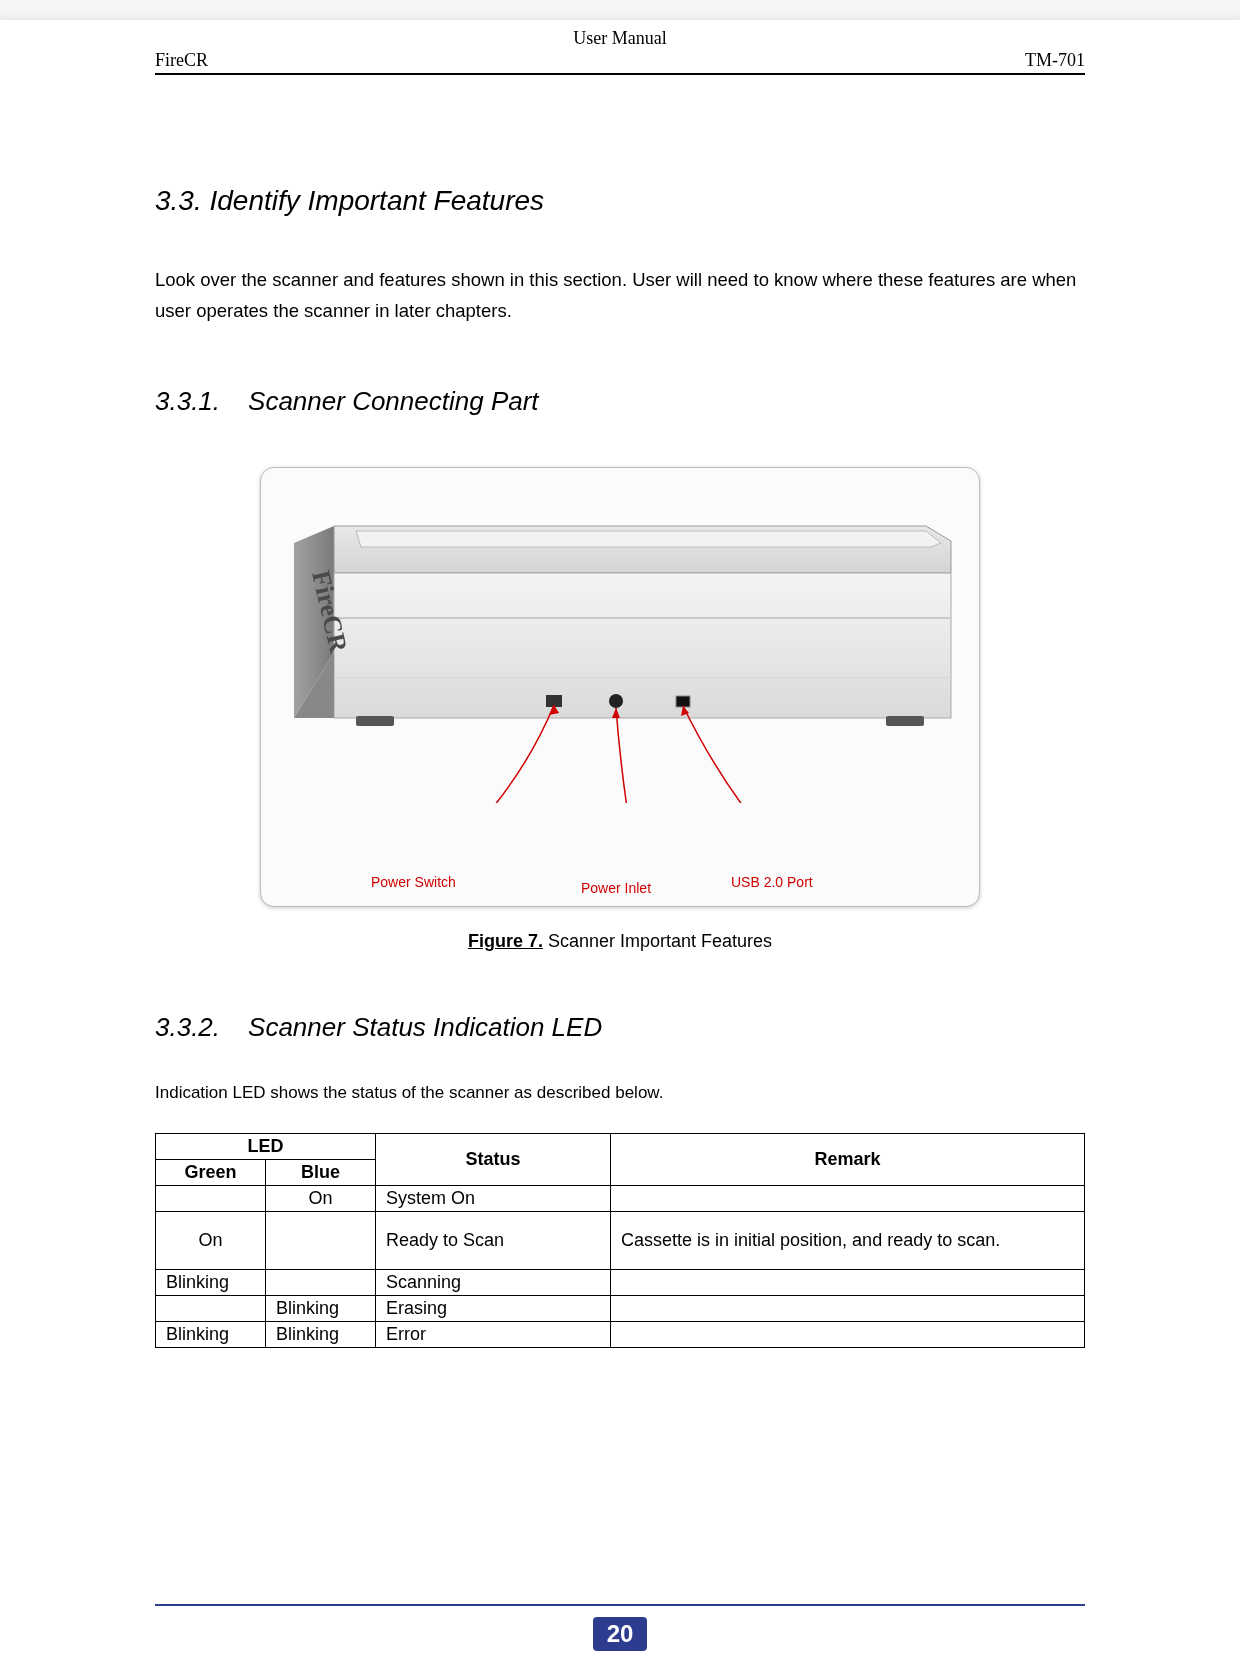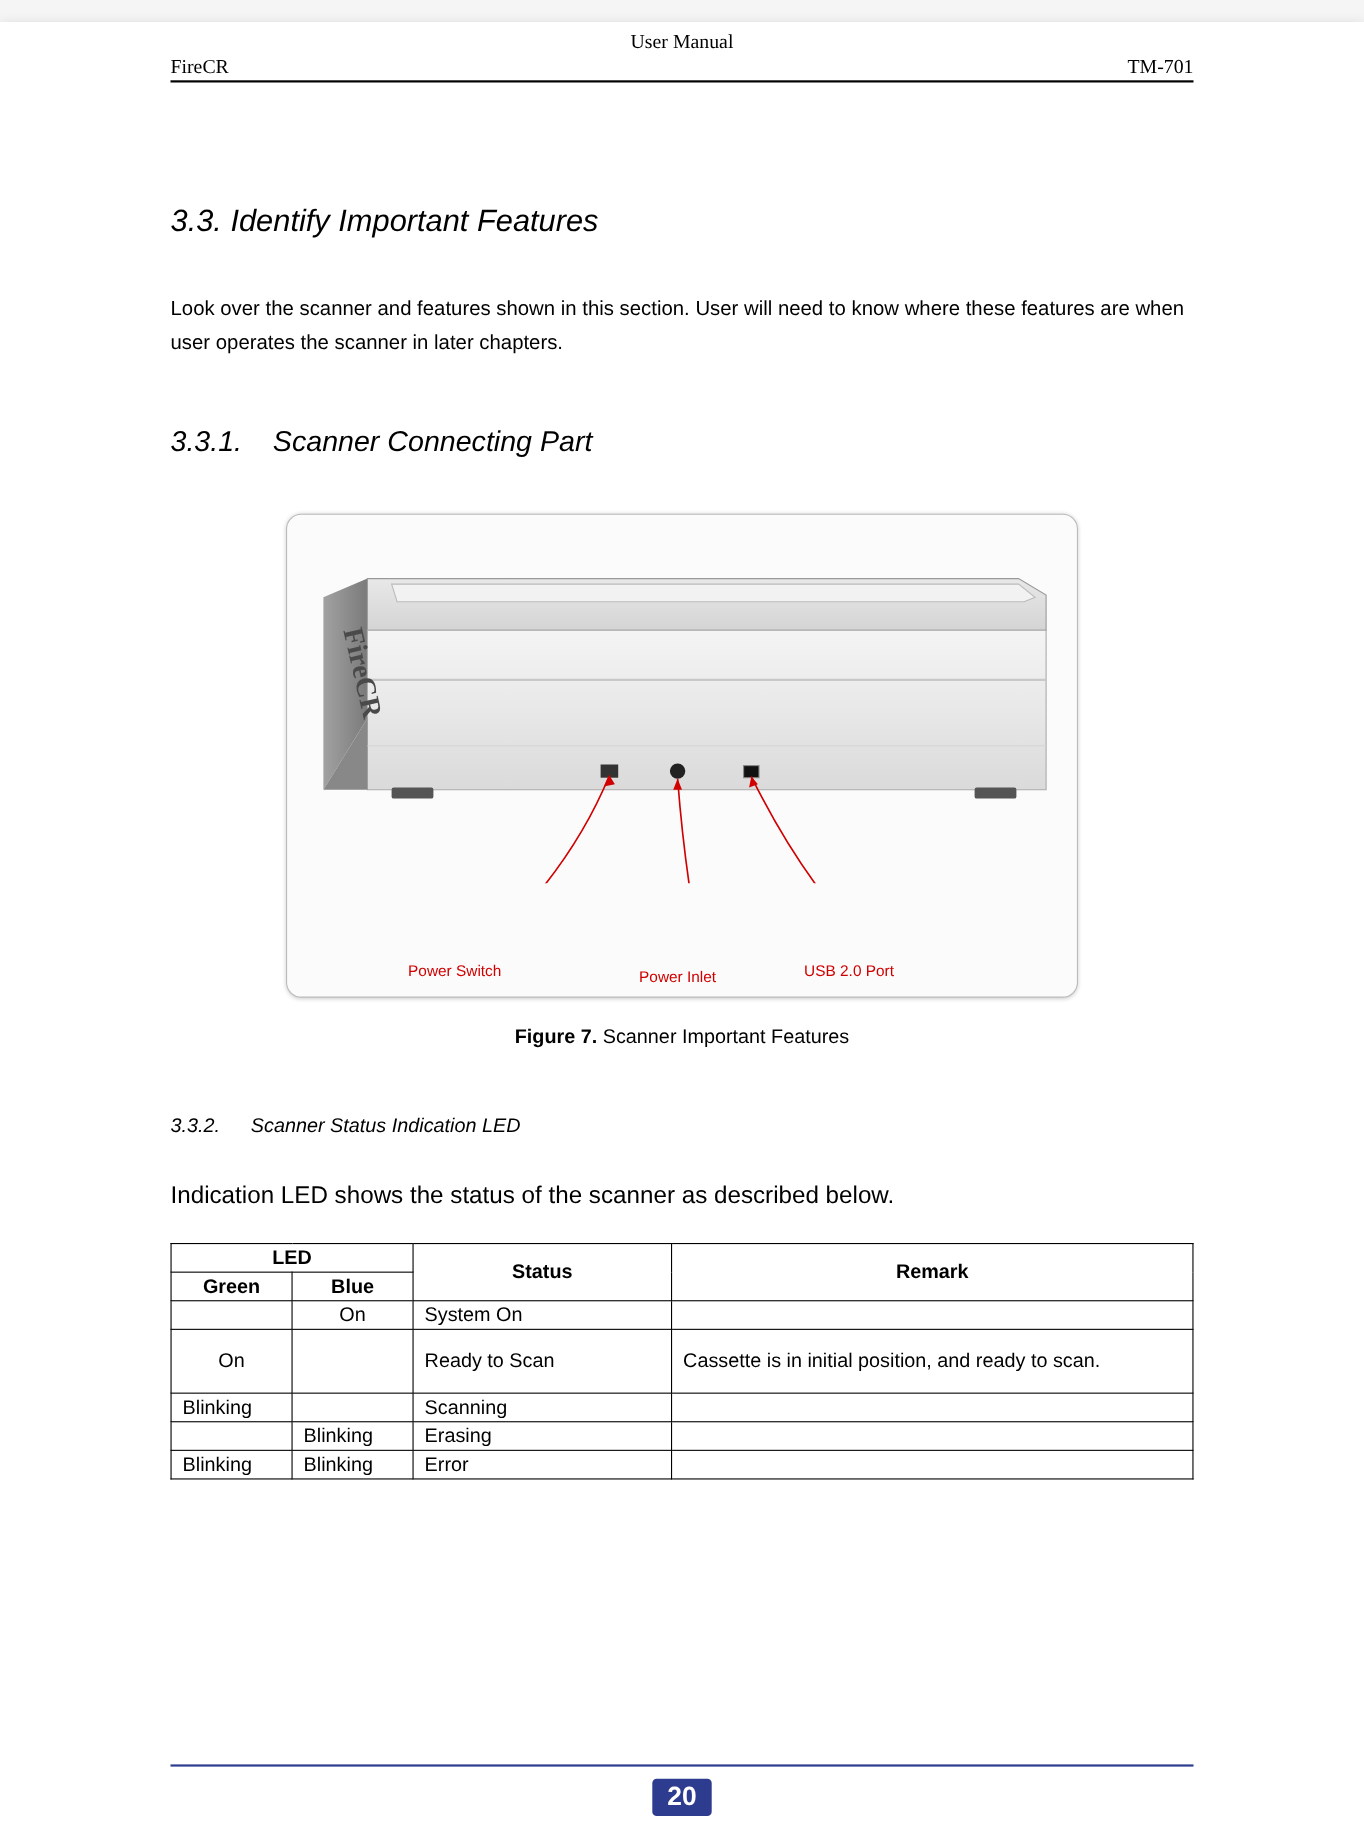--- a/index.html
+++ b/index.html
@@ -89,35 +89,36 @@
       height: 280px;
     }
     .caption {
       font-family: Arial, Helvetica, sans-serif;
       font-size: 18px;
       margin-top: 20px;
       margin-bottom: 60px;
     }
     .caption b {
       font-weight: bold;
+      text-decoration: underline;
     }
     .h2-2 {
       font-family: Arial, Helvetica, sans-serif;
       font-style: italic;
-      font-size: 18px;
+      font-size: 26px;
       font-weight: normal;
       margin-bottom: 40px;
     }
     .h2-2 .num {
       display: inline-block;
       margin-right: 28px;
     }
     .para2 {
       font-family: Arial, Helvetica, sans-serif;
-      font-size: 22px;
+      font-size: 17px;
       margin-bottom: 30px;
     }
     table.led {
       border-collapse: collapse;
       width: 100%;
       font-family: Arial, Helvetica, sans-serif;
       font-size: 18px;
     }
     table.led th, table.led td {
       border: 1px solid #000;

